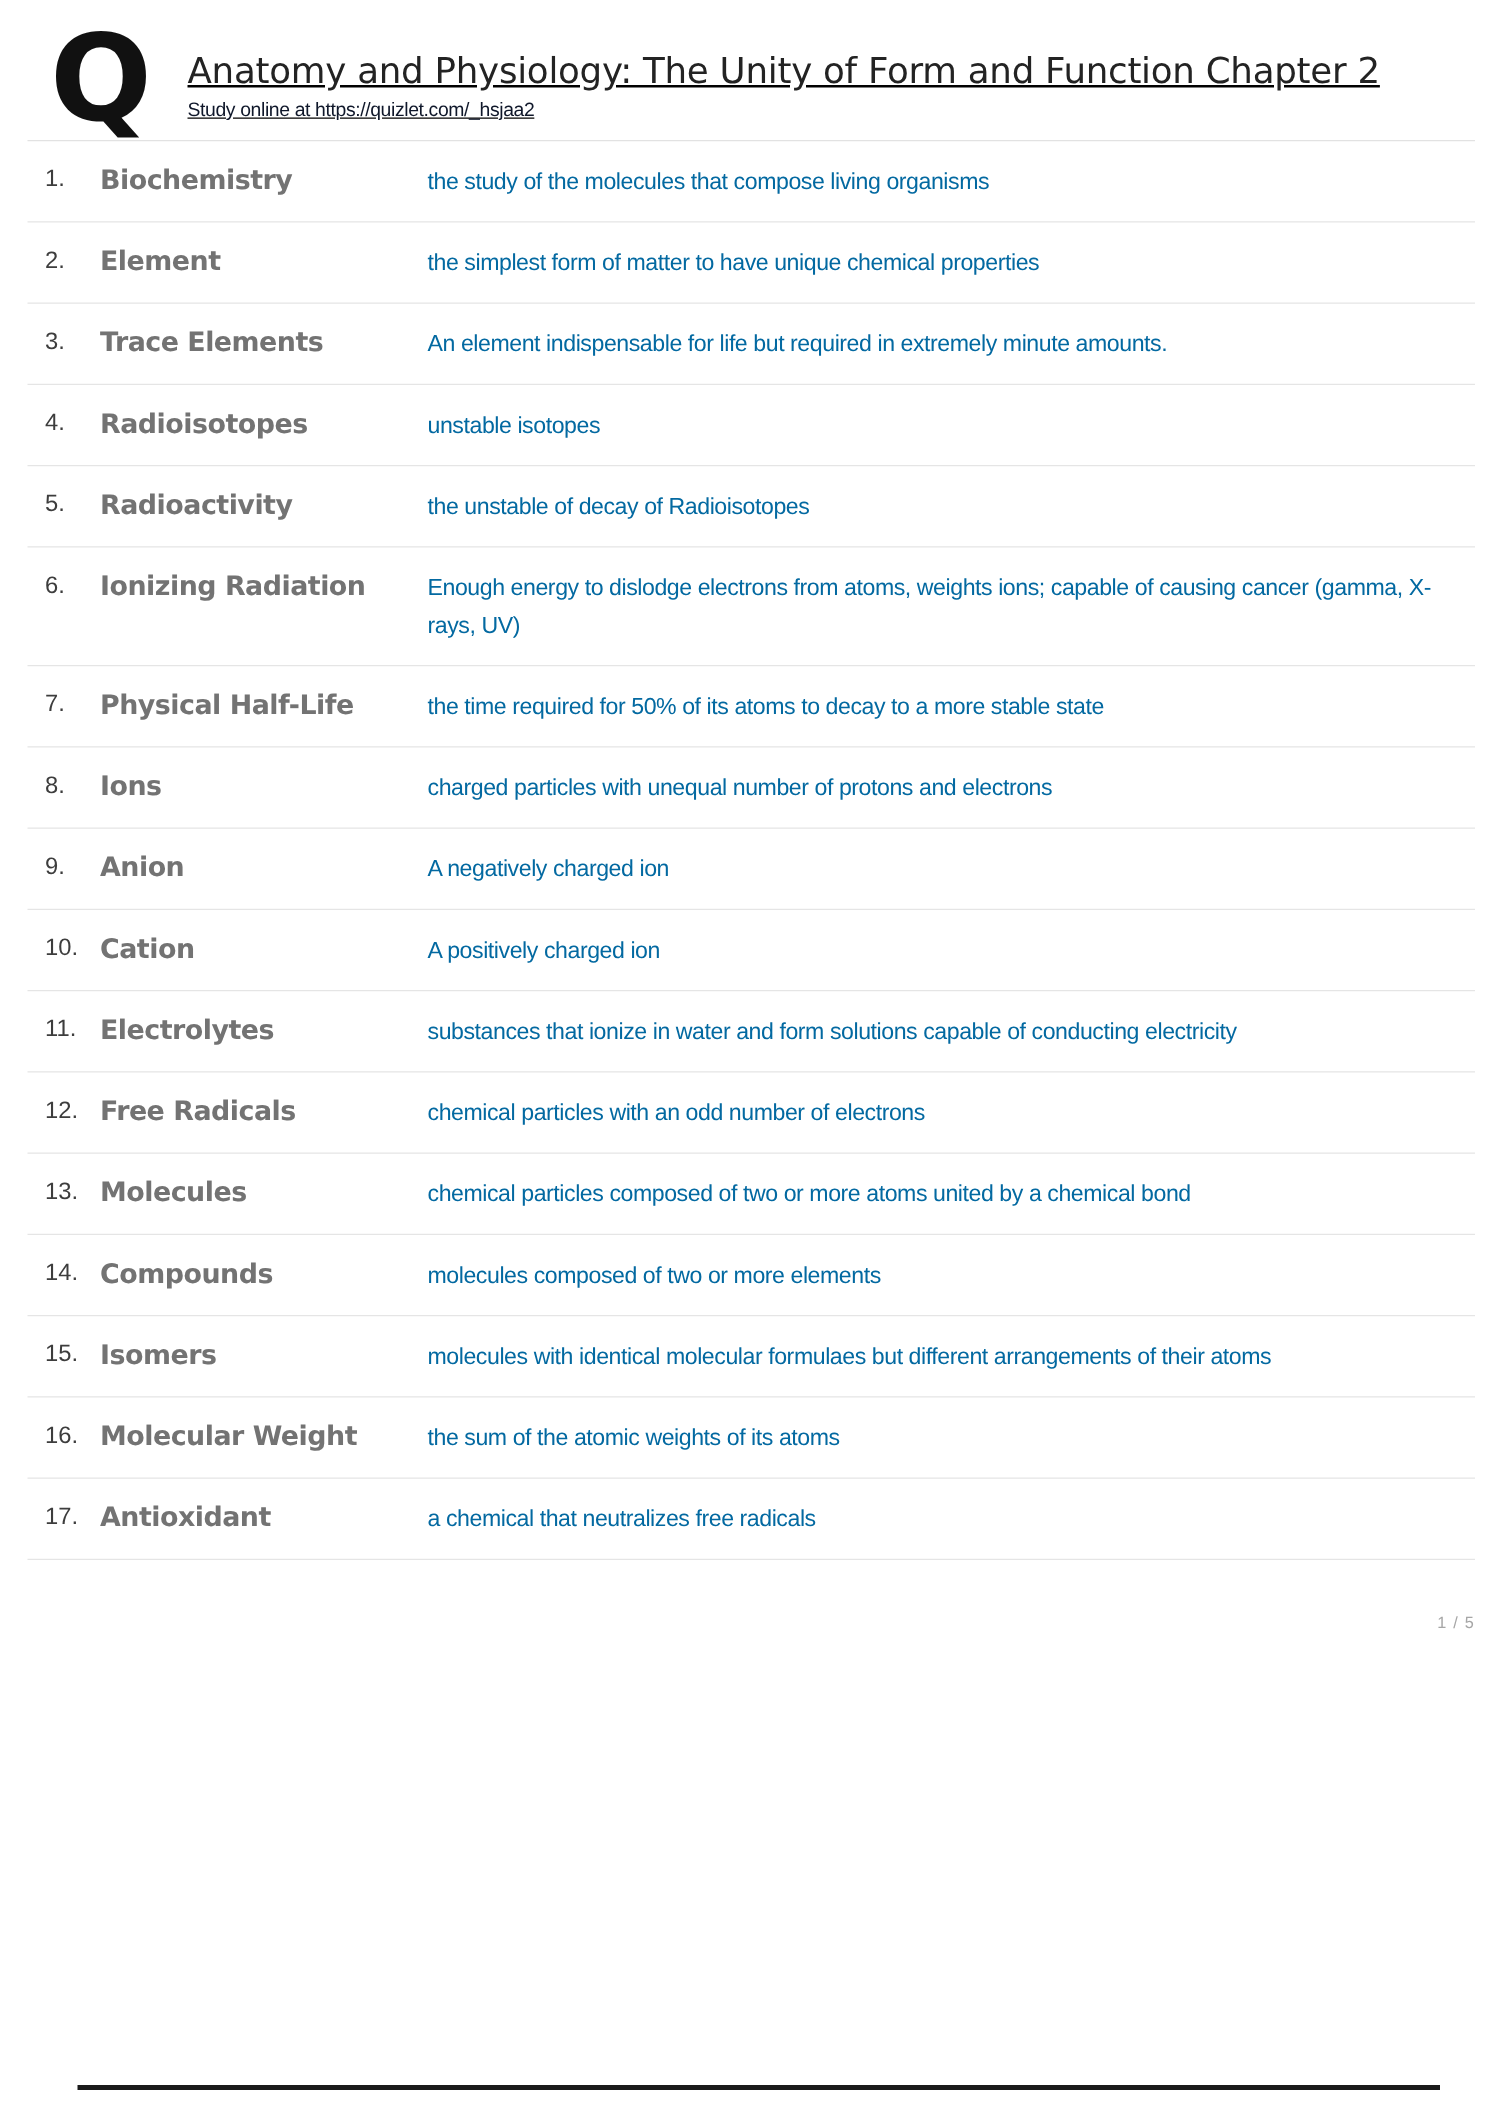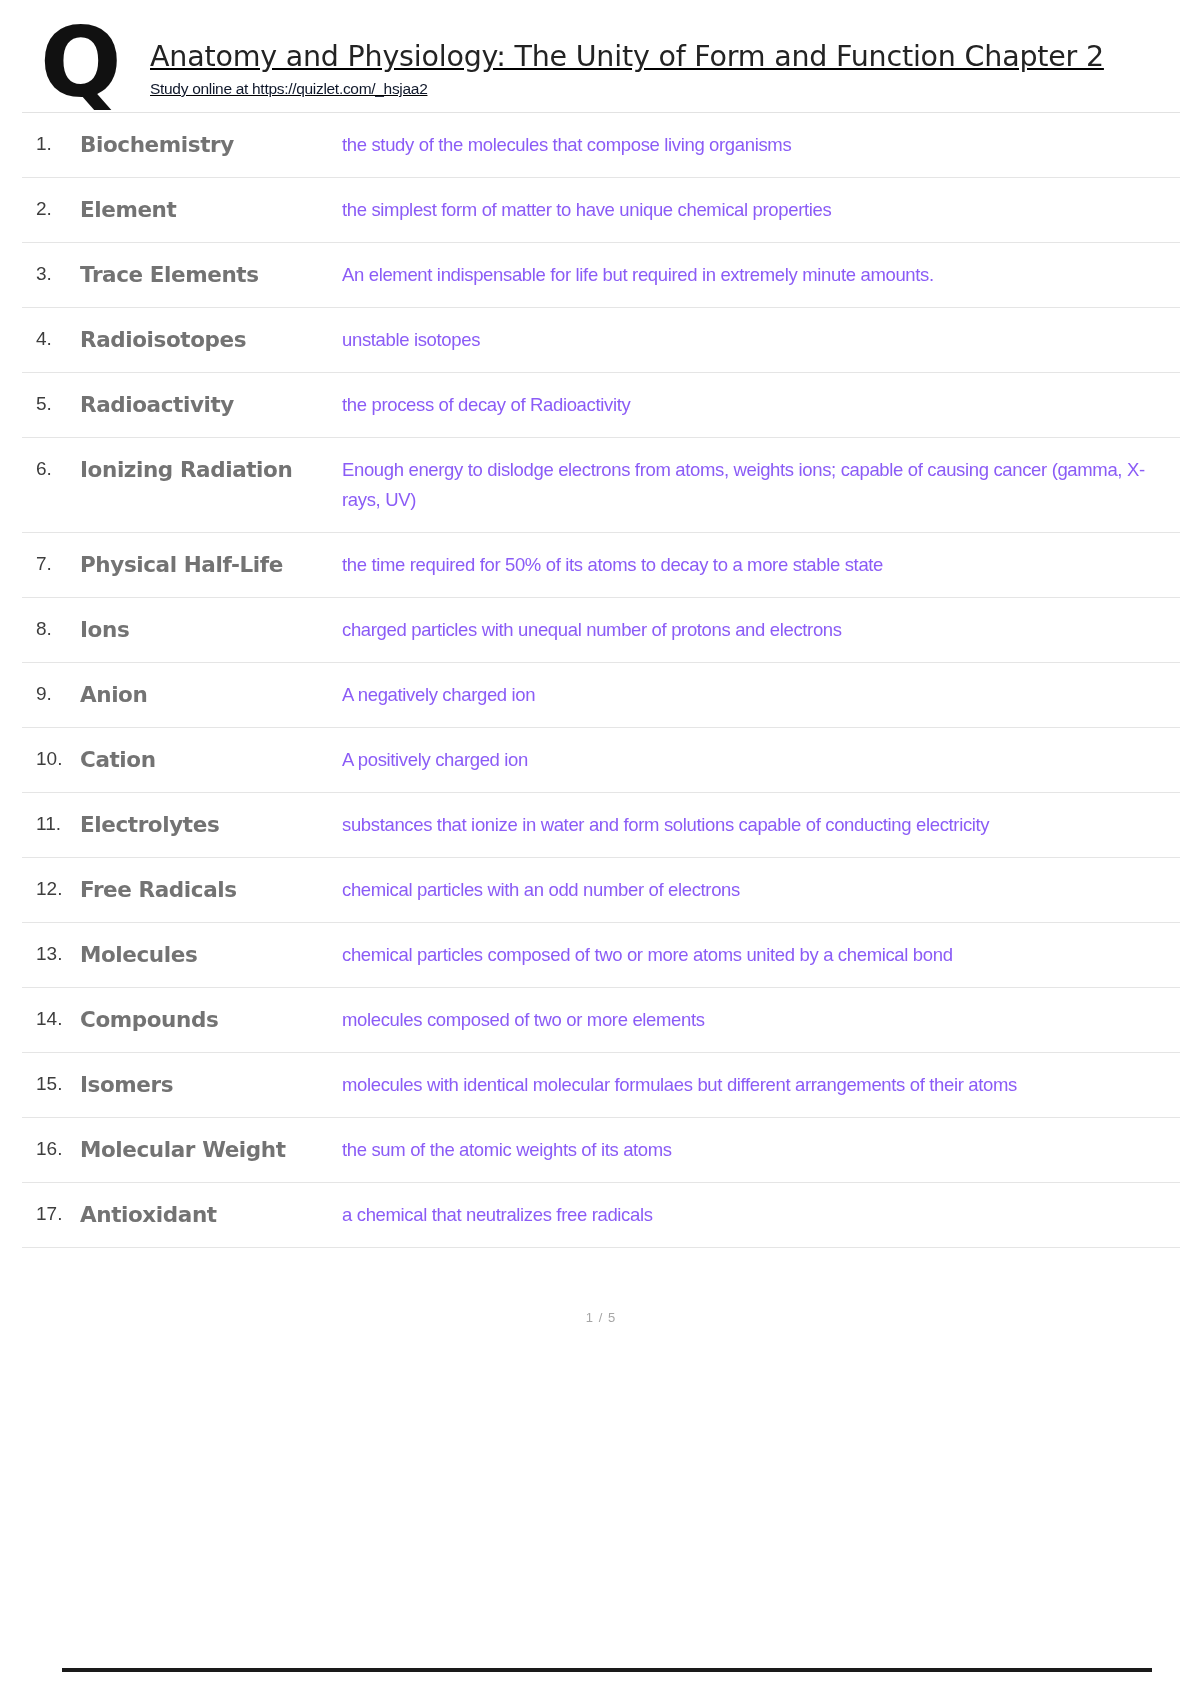--- a/index.html
+++ b/index.html
@@ -112,28 +112,28 @@
     color: #737373;
     font-weight: bold;
     letter-spacing: -0.4px;
     word-wrap: break-word;
   }
   .def {
     flex: 1 1 auto;
     font-family: "Liberation Sans", sans-serif;
     font-size: 18.5px;
     line-height: 30px;
-    color: #8b5cf6;
+    color: #0369a1;
     letter-spacing: -0.35px;
     padding-right: 8px;
   }
 
   .footer {
-    margin-top: 62px;
-    text-align: center;
+    margin-top: 42px;
+    text-align: right;
     font-family: "Liberation Sans", sans-serif;
     font-size: 13px;
     color: #a6a6a6;
     letter-spacing: 1px;
   }
 
   .bottom-rule {
     position: absolute;
     left: 62px;
     top: 1668px;
@@ -178,21 +178,21 @@
 
       <div class="row">
         <div class="num">4.</div>
         <div class="term">Radioisotopes</div>
         <div class="def">unstable isotopes</div>
       </div>
 
       <div class="row">
         <div class="num">5.</div>
         <div class="term">Radioactivity</div>
-        <div class="def">the process of decay of Radioactivity</div>
+        <div class="def">the unstable of decay of Radioisotopes</div>
       </div>
 
       <div class="row">
         <div class="num">6.</div>
         <div class="term">Ionizing Radiation</div>
         <div class="def">Enough energy to dislodge electrons from atoms, weights ions; capable of causing cancer (gamma, X-rays, UV)</div>
       </div>
 
       <div class="row">
         <div class="num">7.</div>

